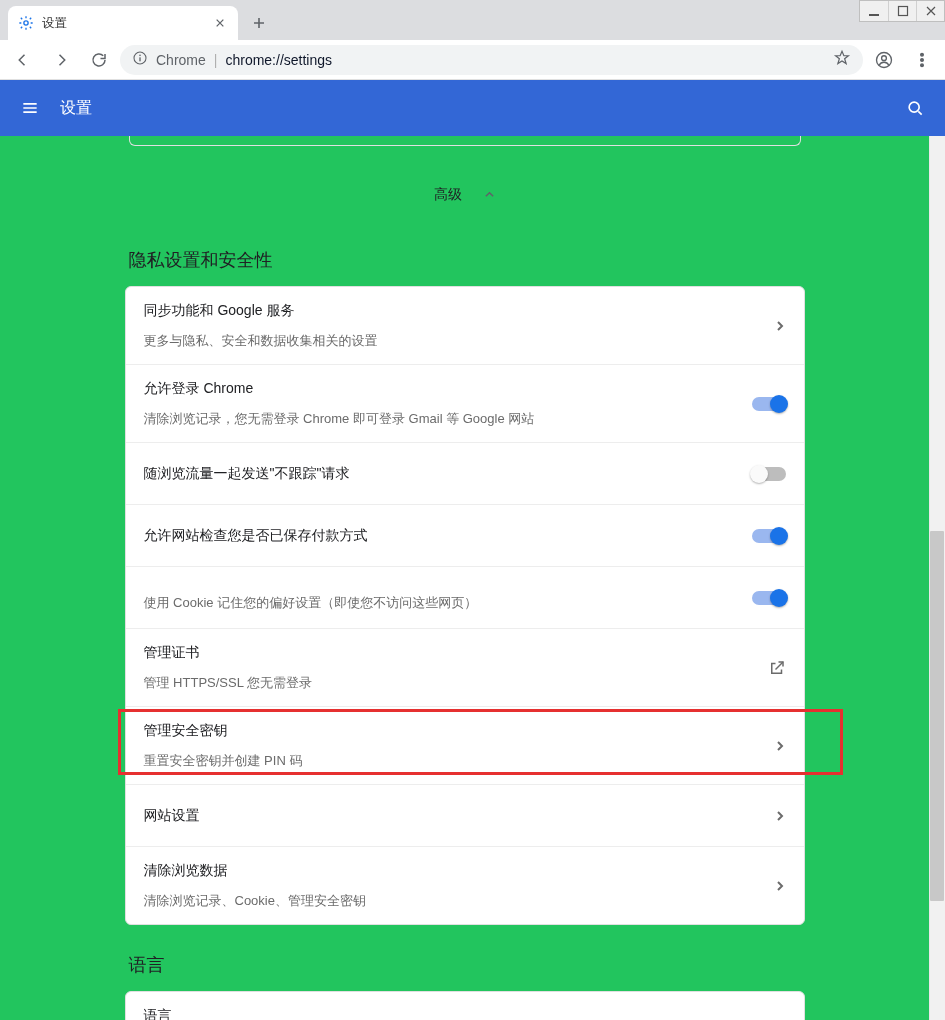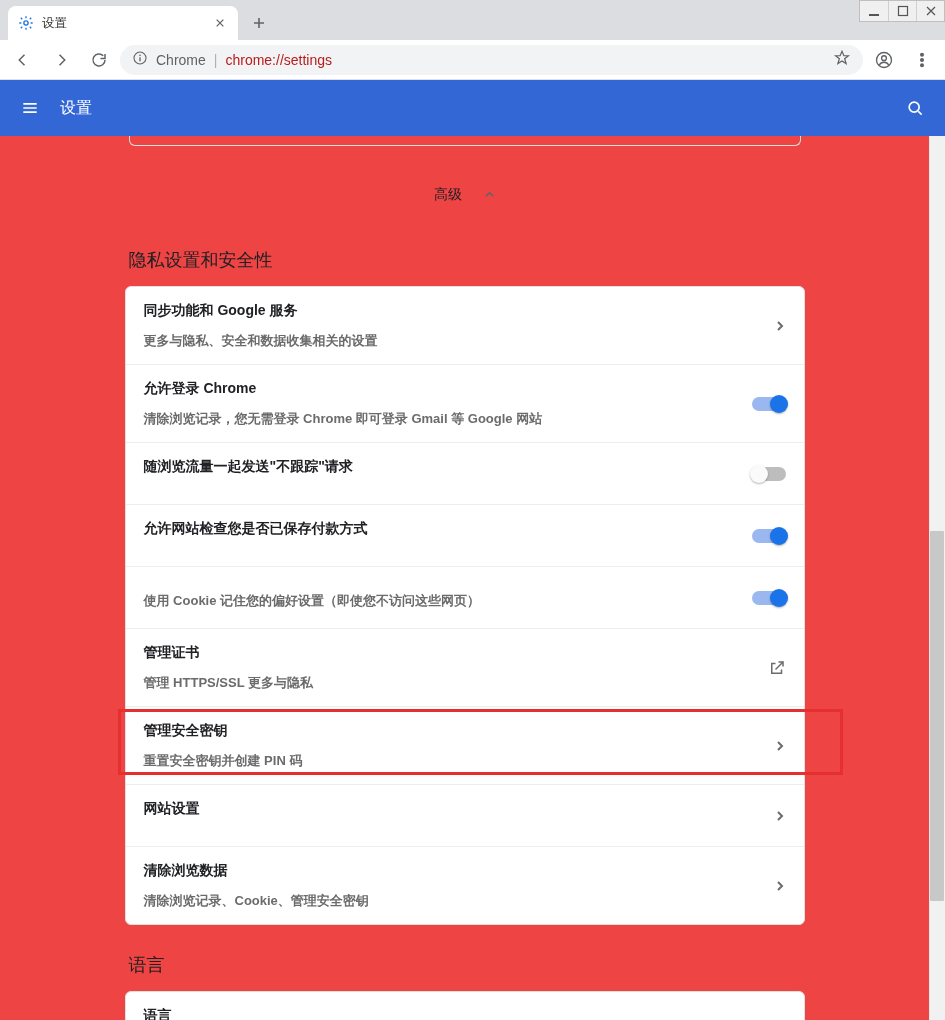--- a/index.html
+++ b/index.html
@@ -19,45 +19,45 @@
   .tab .close { width: 16px; height: 16px; display:flex; align-items:center; justify-content:center; }
   .newtab { width: 30px; height: 30px; display:flex; align-items:center; justify-content:center; margin-left: 6px; margin-bottom: 2px; }
 
   
   .toolbar { height: 40px; background: #fff; border-bottom: 1px solid #e0e0e0; display: flex; align-items: center; padding: 4px 6px; gap: 4px; }
   .iconbtn { width: 34px; height: 34px; display:flex; align-items:center; justify-content:center; border-radius: 50%; }
   .iconbtn svg { width: 18px; height: 18px; stroke: #5f6368; fill: none; stroke-width: 2; }
   .addr { flex: 1; height: 30px; background: #f1f3f4; border-radius: 15px; display: flex; align-items: center; padding: 0 12px; gap: 8px; font-size: 14px; color: #5f6368; }
   .addr .chrome-chip { color: #5f6368; }
   .addr .sep { color: #b0b0b0; }
-  .addr .url { color: #b91c1c; }
+  .addr .url { color: #0f172a; }
   .addr .star { margin-left: auto; }
 
   
   .bluebar { height: 56px; background: #3367d6; color: #fff; display:flex; align-items:center; padding: 0 16px; }
   .bluebar .menu { width: 28px; display:flex; align-items:center; justify-content:center; margin-right: 16px;}
   .bluebar .title { font-size: 16px; }
   .bluebar .search { margin-left: auto; width: 28px; display:flex; align-items:center; justify-content:center; }
   .bluebar svg { stroke: #fff; fill: none; stroke-width: 2; width: 20px; height: 20px; }
 
   
-  .content-wrap { position: relative; height: calc(1020px - 40px - 40px - 56px); background: #ef4444; }
+  .content-wrap { position: relative; height: calc(1020px - 40px - 40px - 56px); background: #22c55e; }
   .content-scroll { position: absolute; left:0; right: 16px; top:0; bottom:0; overflow: hidden; }
   .scrollbar-track { position:absolute; right:0; top:0; width:16px; height:100%; background:#f1f1f1; border-left:1px solid #e8e8e8;}
   .scrollbar-thumb { position:absolute; right:1px; width:14px; background:#c8c8c8; border-radius:1px; }
 
   .page { width: 680px; margin: 0 auto; }
 
   .adv-row { text-align:center; padding: 40px 0 26px; font-size: 14px; color: #202124; }
   .adv-row .caret { display:inline-block; margin-left: 18px; vertical-align: middle;}
 
   .section-title { font-size: 18px; color: #202124; padding: 18px 4px 14px; }
 
   .card { border: 1px solid #e0e0e0; border-radius: 6px; background:#fff; }
-  .row { display:flex; padding: 14px 18px; border-top: 1px solid #ededed; min-height: 62px; font-weight: bold; }
+  .row { display:flex; align-items:center; padding: 14px 18px; border-top: 1px solid #ededed; min-height: 62px; }
   .card .row:first-child { border-top: none; }
   .row .txt { flex:1; }
   .row .t1 { font-size: 14px; color:#202124; line-height: 1.4; }
   .row .t2 { font-size: 13px; color:#6b6b6b; line-height: 1.5; margin-top: 10px; }
   .row .tail { width: 46px; display:flex; align-items:center; justify-content:flex-end; }
 
   .arrow-r svg, .chev-d svg, .ext svg { width: 12px; height: 12px; stroke:#6b6b6b; fill:none; stroke-width:2; }
   .chev-d svg { width: 14px; height: 14px; }
   .ext svg { width: 18px; height: 18px; }
 
@@ -241,21 +241,21 @@
             </div>
           <div class="tail">
               <div class="toggle on">
                 <div class="knob"></div>
               </div>
             </div>
         </div>
         <div class="row">
           <div class="txt">
               <div class="t1">管理证书</div>
-              <div class="t2">管理 HTTPS/SSL 更多与隐私</div>
+              <div class="t2">管理 HTTPS/SSL 您无需登录</div>
             </div>
           <div class="tail ext">
               <svg viewBox="0 0 24 24">
                 <path d="M14 4h6v6"></path>
                 <path d="M20 4L10 14"></path>
                 <path d="M18 14v5H5V6h5"></path>
               </svg>
             </div>
         </div>
         <div class="row">

